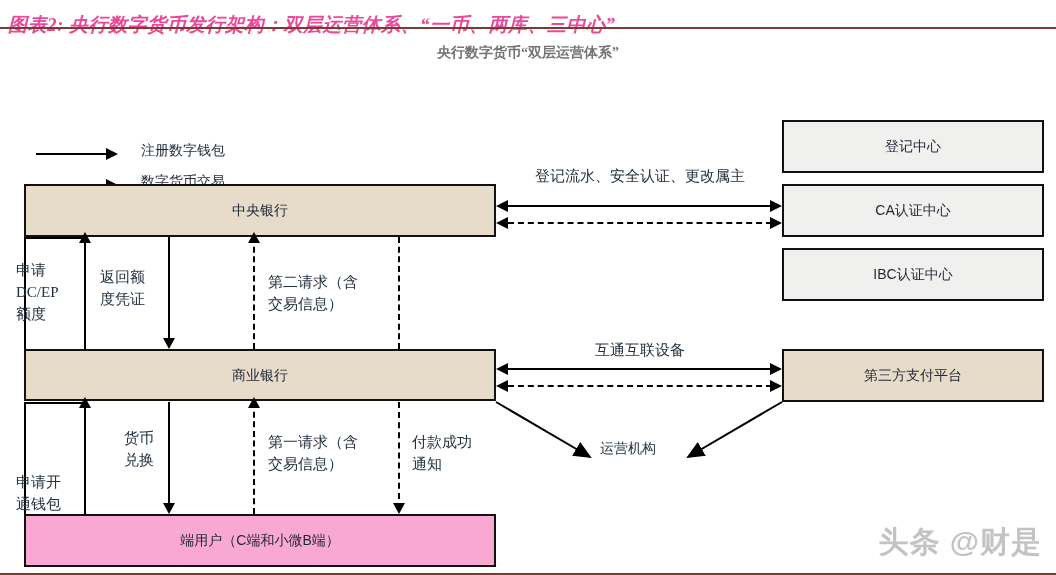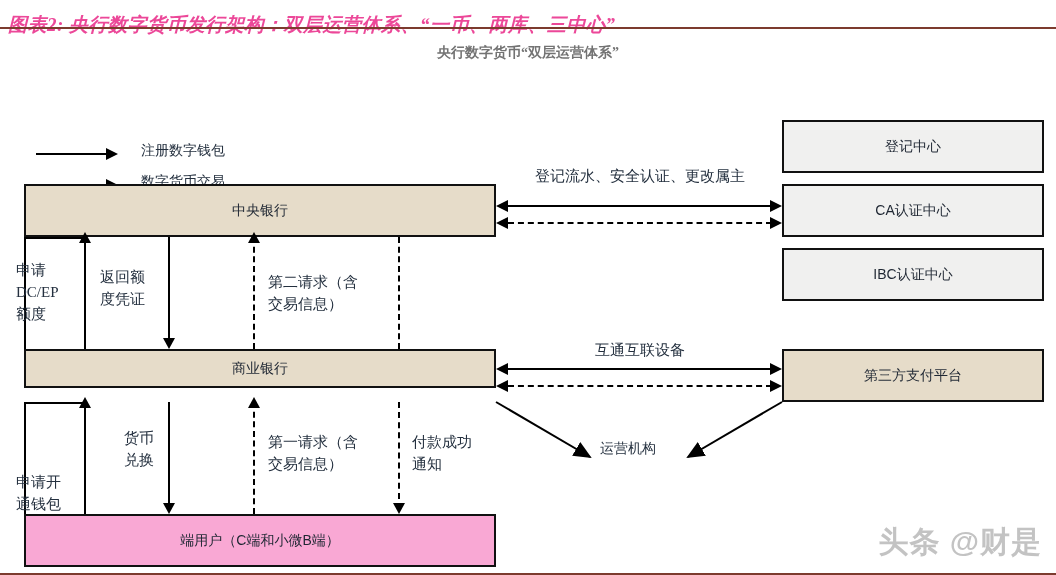--- a/index.html
+++ b/index.html
@@ -193,21 +193,21 @@
   <div class="node gray" style="left:782px; top:184px; width:262px; height:53px;">
     <span>CA认证中心</span>
   </div>
   <div class="node gray" style="left:782px; top:248px; width:262px; height:53px;">
     <span>IBC认证中心</span>
   </div>
 
   <div class="node tan" style="left:24px; top:184px; width:472px; height:53px;">
     <span>中央银行</span>
   </div>
-  <div class="node tan" style="left:24px; top:349px; width:472px; height:39px;">
+  <div class="node tan" style="left:24px; top:349px; width:472px; height:52px;">
     <span>商业银行</span>
   </div>
   <div class="node cream" style="left:24px; top:514px; width:472px; height:53px;">
     <span>端用户（C端和小微B端）</span>
   </div>
 
   <div class="node tan" style="left:782px; top:349px; width:262px; height:53px;">
     <span>第三方支付平台</span>
   </div>
 

